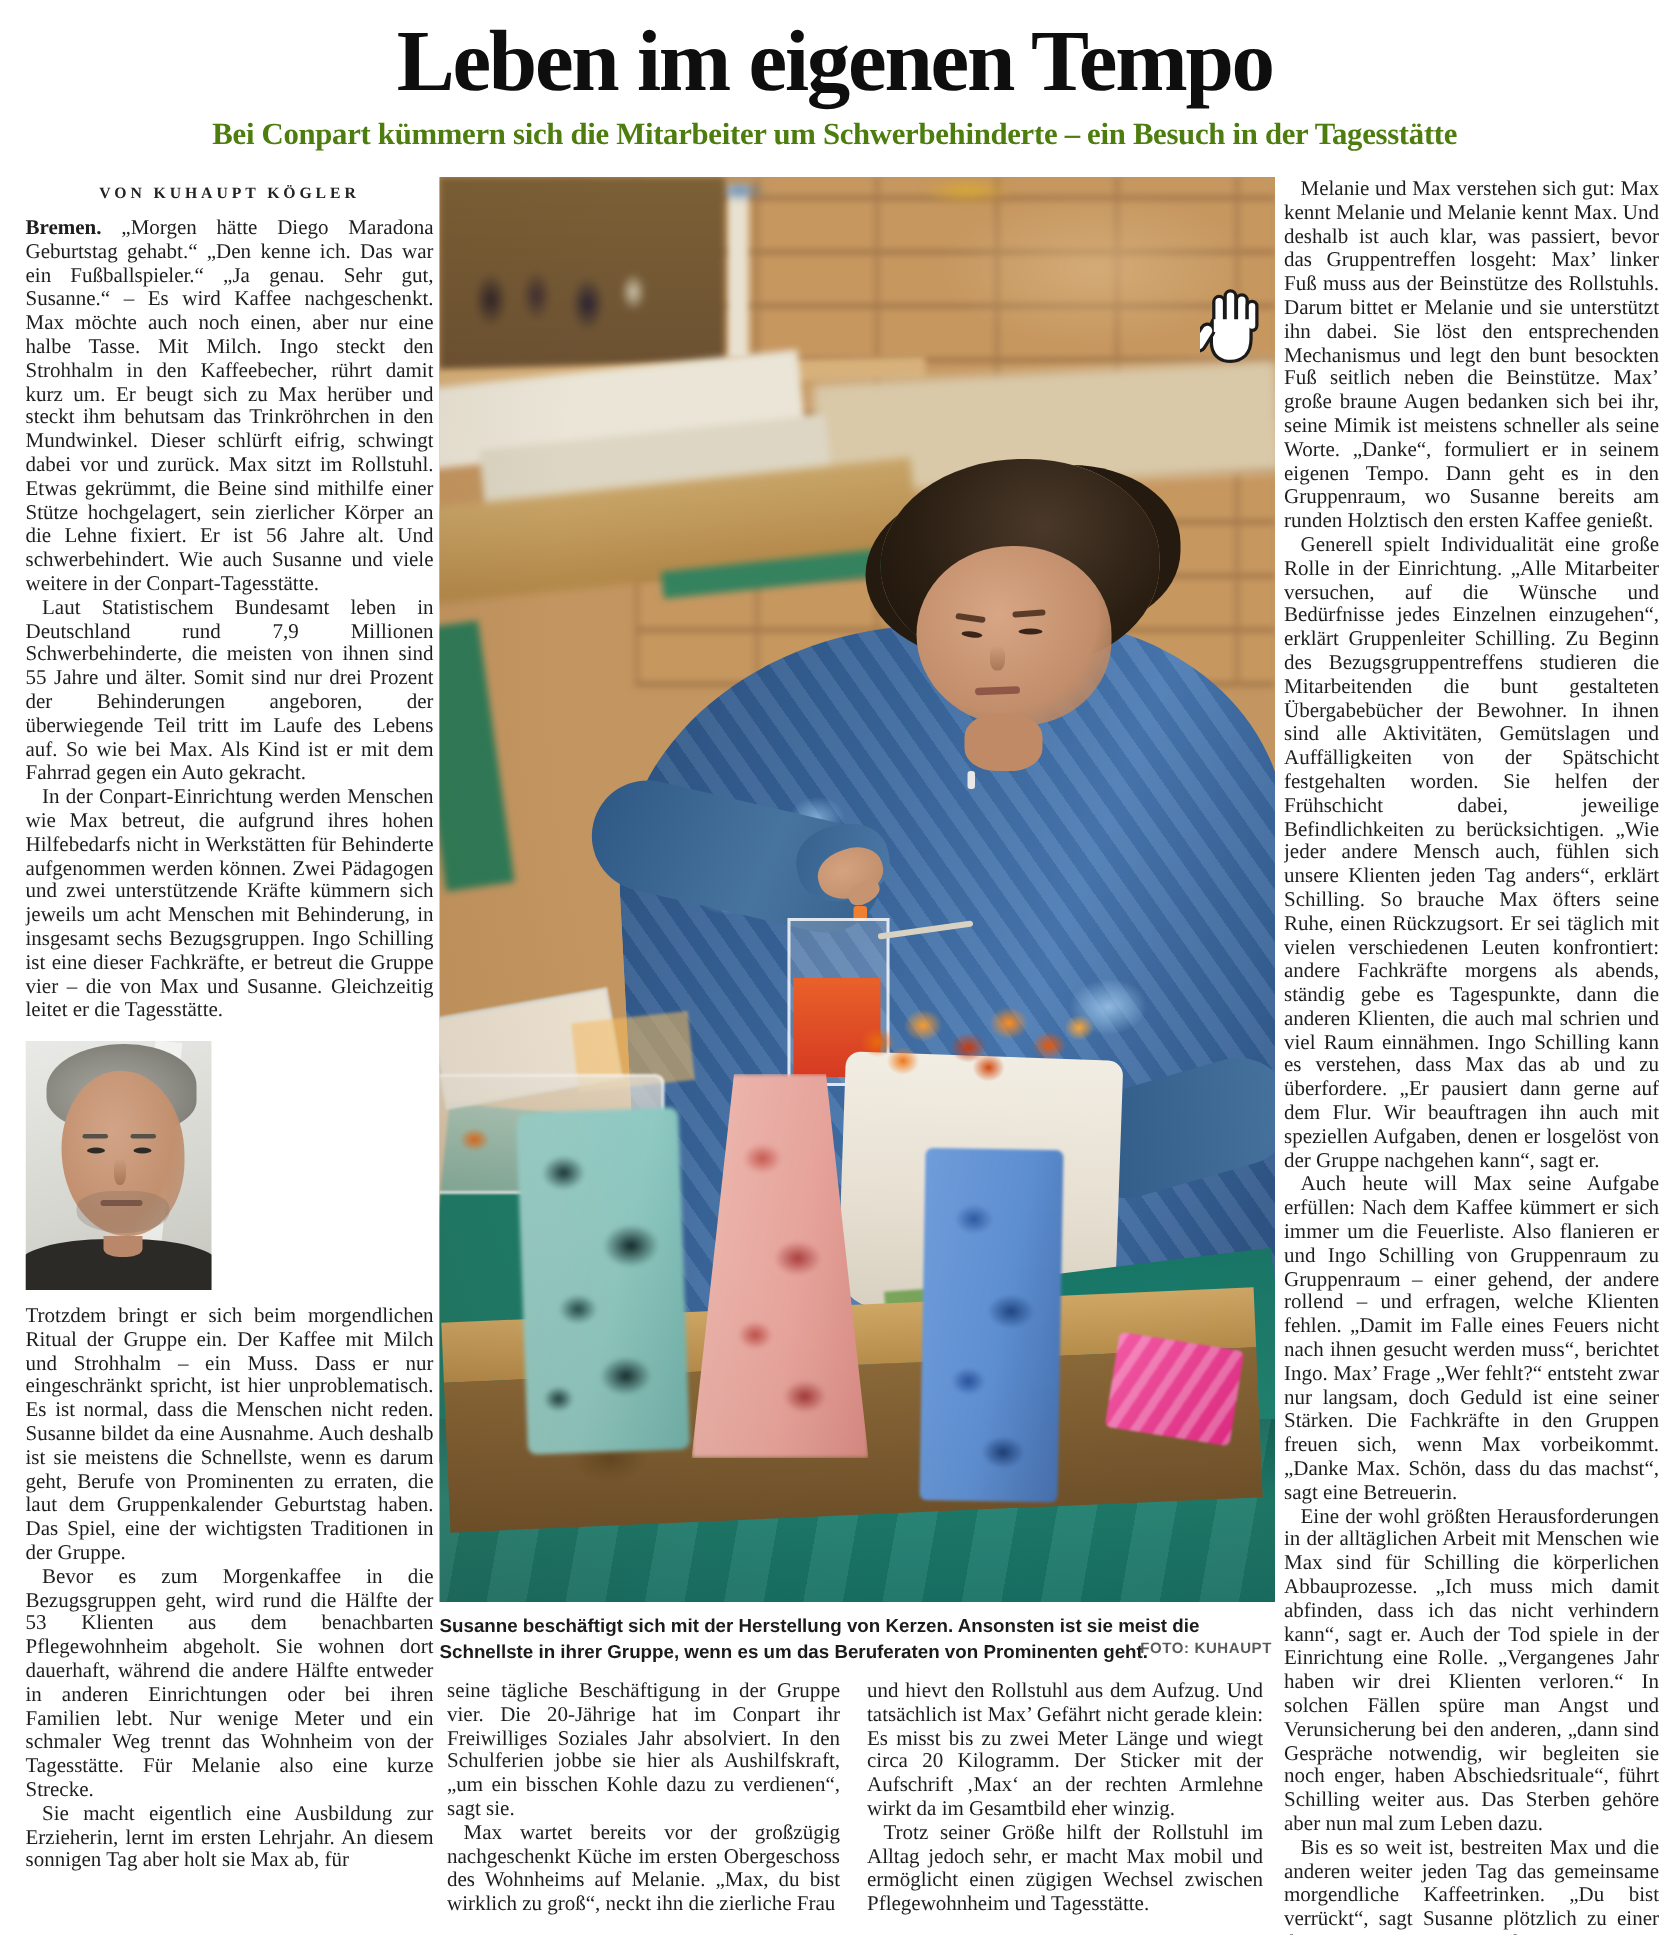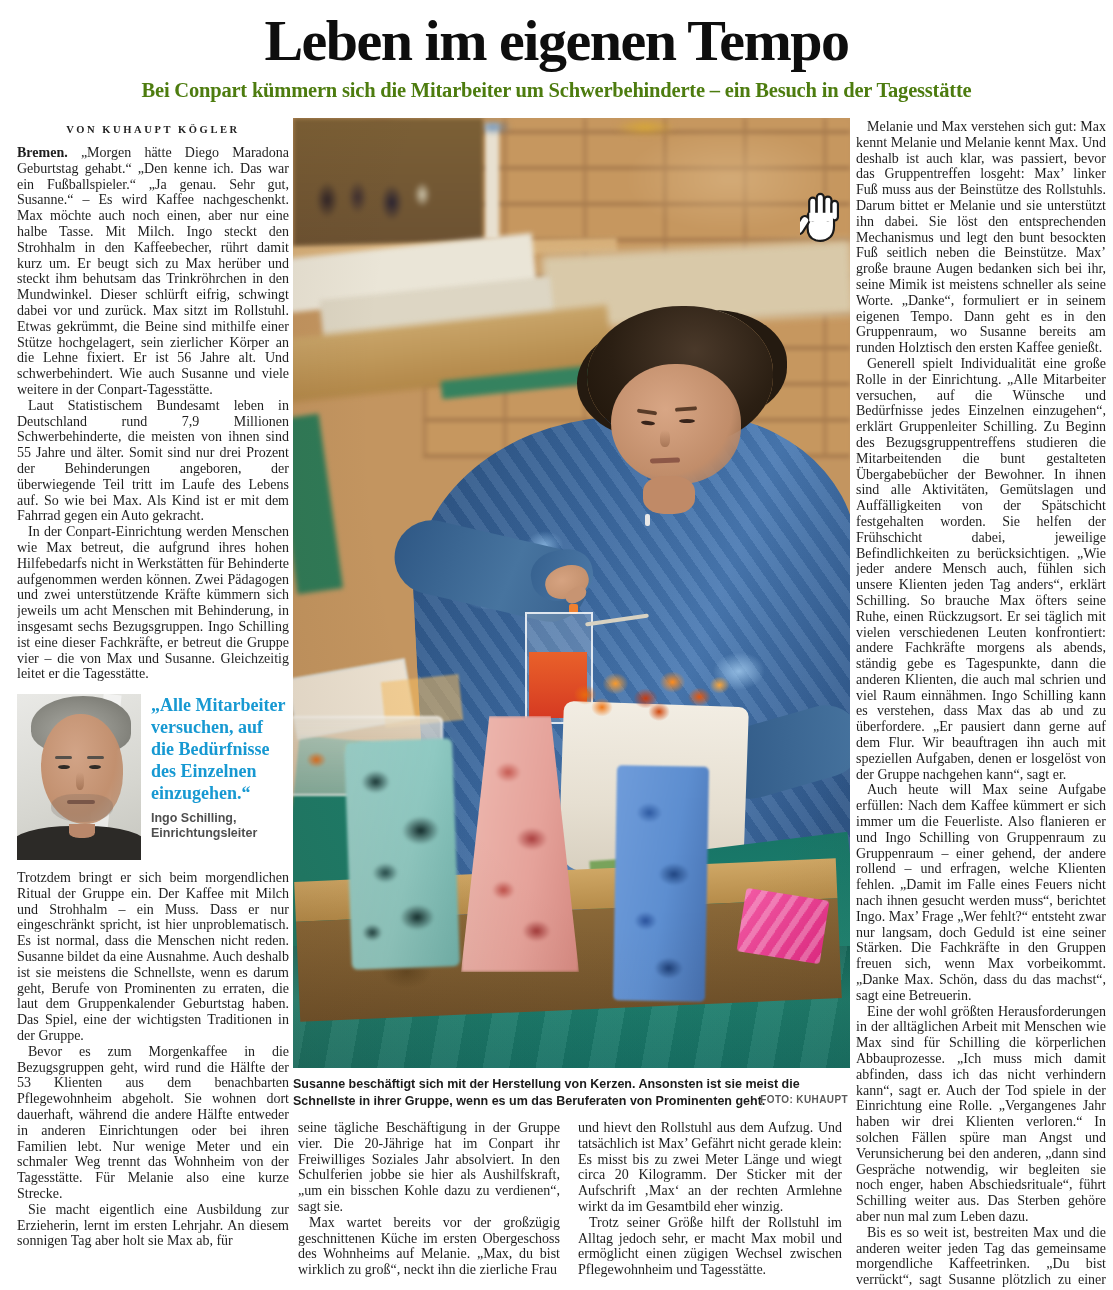--- a/index.html
+++ b/index.html
@@ -69,27 +69,20 @@
         <div class="abs" style="left:24px;top:20px;width:82px;height:110px;border-radius:48% 52% 46% 54%;background:radial-gradient(at 42% 36%,#d2a487 0%,#c2906f 60%,#a5765590 100%);"></div>
         <div class="abs" style="left:38px;top:62px;width:17px;height:3px;border-radius:2px;background:#55504a;"></div>
         <div class="abs" style="left:70px;top:62px;width:17px;height:3px;border-radius:2px;background:#55504a;"></div>
         <div class="abs" style="left:41px;top:71px;width:12px;height:4px;border-radius:50%;background:#2e2a26;"></div>
         <div class="abs" style="left:72px;top:71px;width:12px;height:4px;border-radius:50%;background:#2e2a26;"></div>
         <div class="abs" style="left:59px;top:78px;width:8px;height:18px;border-radius:40%;background:linear-gradient(180deg,rgba(150,100,70,.0),rgba(140,92,62,.55));"></div>
         <div class="abs" style="left:50px;top:106px;width:28px;height:4px;border-radius:3px;background:#7d5242;"></div>
         <div class="abs" style="left:34px;top:100px;width:62px;height:28px;border-radius:40% 40% 50% 50%;background:rgba(110,100,92,.25);"></div>
         <div class="abs" style="left:-6px;top:132px;width:136px;height:40px;border-radius:45% 45% 0 0;background:linear-gradient(180deg,#35332f,#222;);background:#2c2a27;"></div>
         <div class="abs" style="left:52px;top:130px;width:26px;height:14px;border-radius:0 0 40% 40%;background:#b9876a;"></div>
-      </div>
-      <div class="quote-right">
-        <div class="quote-text">„Alle Mitarbeiter versuchen, auf die Bedürfnisse des Einzelnen einzugehen.“</div>
-        <div class="quote-attr">
-          <div>Ingo Schilling,</div>
-          <div>Einrichtungsleiter</div>
-        </div>
       </div>
     </div>
 
     <div>
         <p class="">Trotzdem bringt er sich beim morgendlichen Ritual der Gruppe ein. Der Kaffee mit Milch und Strohhalm – ein Muss. Dass er nur eingeschränkt spricht, ist hier unproblematisch. Es ist normal, dass die Menschen nicht reden. Susanne bildet da eine Ausnahme. Auch deshalb ist sie meistens die Schnellste, wenn es darum geht, Berufe von Prominenten zu erraten, die laut dem Gruppenkalender Geburtstag haben. Das Spiel, eine der wichtigsten Traditionen in der Gruppe.</p>
         <p class="indent">Bevor es zum Morgenkaffee in die Bezugsgruppen geht, wird rund die Hälfte der 53 Klienten aus dem benachbarten Pflegewohnheim abgeholt. Sie wohnen dort dauerhaft, während die andere Hälfte entweder in anderen Einrichtungen oder bei ihren Familien lebt. Nur wenige Meter und ein schmaler Weg trennt das Wohnheim von der Tagesstätte. Für Melanie also eine kurze Strecke.</p>
         <p class="indent">Sie macht eigentlich eine Ausbildung zur Erzieherin, lernt im ersten Lehrjahr. An diesem sonnigen Tag aber holt sie Max ab, für</p>
       </div>
   </div>
 
@@ -168,21 +161,21 @@
   </div>
 
   <div class="caption">
     <span>Susanne beschäftigt sich mit der Herstellung von Kerzen. Ansonsten ist sie meist die Schnellste in ihrer Gruppe, wenn es um das Beruferaten von Prominenten geht.</span>
     <span class="credit">FOTO: KUHAUPT</span>
   </div>
 
   <div id="col2" class="col">
     <div>
         <p class="">seine tägliche Beschäftigung in der Gruppe vier. Die 20-Jährige hat im Conpart ihr Freiwilliges Soziales Jahr absolviert. In den Schulferien jobbe sie hier als Aushilfskraft, „um ein bisschen Kohle dazu zu verdienen“, sagt sie.</p>
-        <p class="indent">Max wartet bereits vor der großzügig geschnittenen Küche im ersten Obergeschoss des Wohnheims auf Melanie. „Max, du bist wirklich zu groß“, neckt ihn die zierliche Frau</p>
+        <p class="indent">Max wartet bereits vor der großzügig nachgeschenkt Küche im ersten Obergeschoss des Wohnheims auf Melanie. „Max, du bist wirklich zu groß“, neckt ihn die zierliche Frau</p>
       </div>
   </div>
   <div id="col3" class="col">
     <div>
         <p class="">und hievt den Rollstuhl aus dem Aufzug. Und tatsächlich ist Max’ Gefährt nicht gerade klein: Es misst bis zu zwei Meter Länge und wiegt circa 20 Kilogramm. Der Sticker mit der Aufschrift ‚Max‘ an der rechten Armlehne wirkt da im Gesamtbild eher winzig.</p>
         <p class="indent">Trotz seiner Größe hilft der Rollstuhl im Alltag jedoch sehr, er macht Max mobil und ermöglicht einen zügigen Wechsel zwischen Pflegewohnheim und Tagesstätte.</p>
       </div>
   </div>
 
   <div id="col4" class="col">

